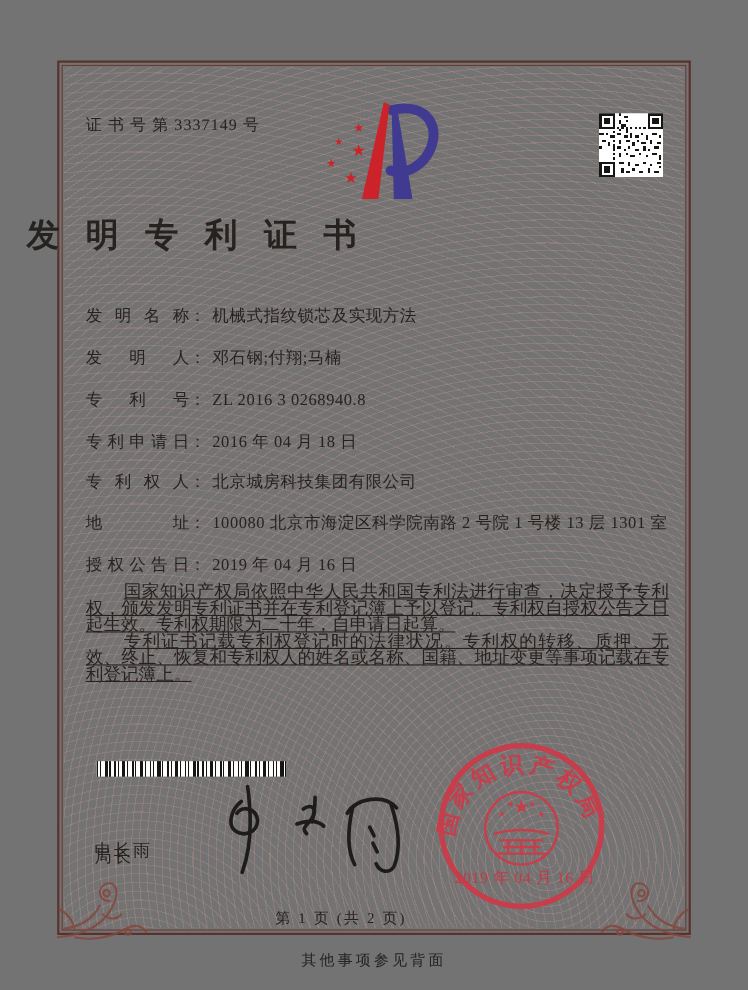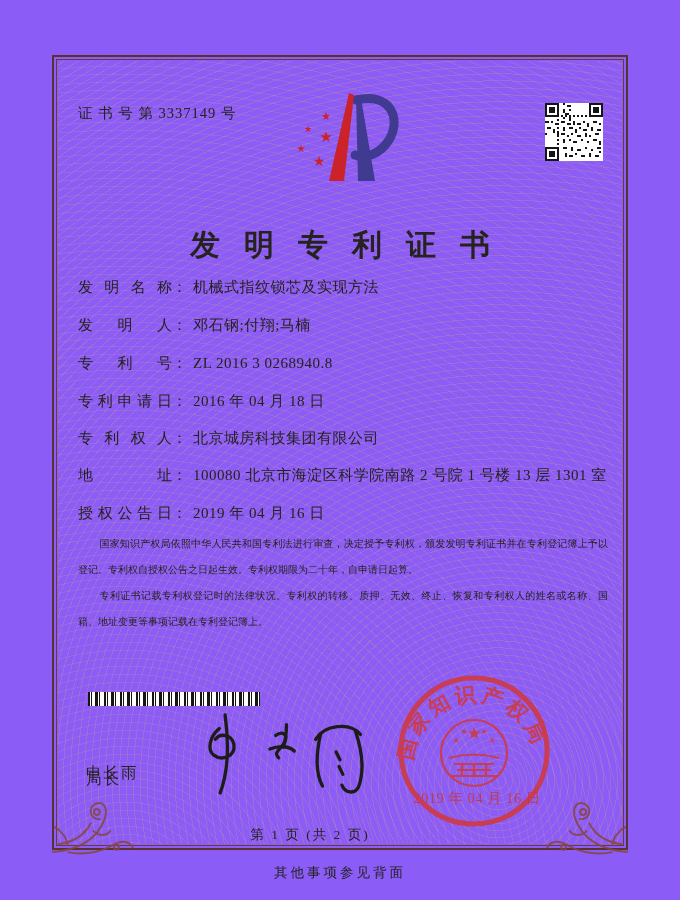--- a/index.html
+++ b/index.html
@@ -1,53 +1,53 @@
 <!DOCTYPE html>
 <html><head>
 <meta charset="utf-8">
 <style>
   html,body{margin:0;padding:0;background:#ffffff;}
   .page{
     position:relative;width:680px;height:900px;overflow:hidden;
-    background:#8b5cf6;
+    background:#737373;
     font-family:"Liberation Serif", serif;
     color:#262220;
   }
   .frame{
     position:absolute;left:52px;top:55px;width:572px;height:791px;
     border:2.5px solid #5a322d;background:transparent;
   }
   .frame-inner{
     position:absolute;inset:2px;border:1px solid #6b3a33;
   }
   .guilloche{
     position:absolute;inset:4px;pointer-events:none;
     background:
       repeating-radial-gradient(circle at 78% 92%, rgba(210,150,140,.28) 0 1px, rgba(0,0,0,0) 1px 7px),
       repeating-radial-gradient(circle at 12% 108%, rgba(214,160,148,.20) 0 1px, rgba(0,0,0,0) 1px 8px);
   }
   .cert-no{position:absolute;left:78px;top:104px;font-size:14.5px;letter-spacing:1px;}
   .logo{position:absolute;left:288px;top:84px;}
   .qr{position:absolute;left:543px;top:103px;width:62px;height:58px;}
   .title{
-    position:absolute;left:0;top:194px;width:680px;text-align:center;
-    font-size:30px;font-weight:600;letter-spacing:24px;padding-left:24px;box-sizing:border-box;margin-top:31px;
+    position:absolute;left:0;top:194px;width:680px;text-align:left;
+    font-size:30px;font-weight:600;letter-spacing:24px;padding-left:24px;box-sizing:border-box;
   }
   .row{position:absolute;left:78px;width:532px;font-size:15px;white-space:nowrap;}
   .flabel{
     display:inline-block;width:94px;text-align:justify;text-align-last:justify;
     vertical-align:bottom;
   }
   .flabel.w2{width:100px;}
   .colon{display:inline-block;margin-right:6px;}
   .fvalue{letter-spacing:0.5px;}
   .grant2{position:absolute;left:267px;top:0;}
   .paras{
     position:absolute;left:78px;top:531px;width:530px;
-    font-size:10px;line-height:26px;text-align:justify;
+    font-size:16px;line-height:15px;text-align:justify;text-decoration:underline;
   }
   .paras p{margin:0;text-indent:2.15em;}
   .barcode{
     position:absolute;left:88px;top:692px;width:172px;height:14px;
     background:repeating-linear-gradient(90deg,
       #151515 0 1.5px,#fdfcfa 1.5px 3px,
       #151515 3px 4px,#fdfcfa 4px 7px,
       #151515 7px 10px,#fdfcfa 10px 11.5px,
       #151515 11.5px 12.5px,#fdfcfa 12.5px 16px);
   }

